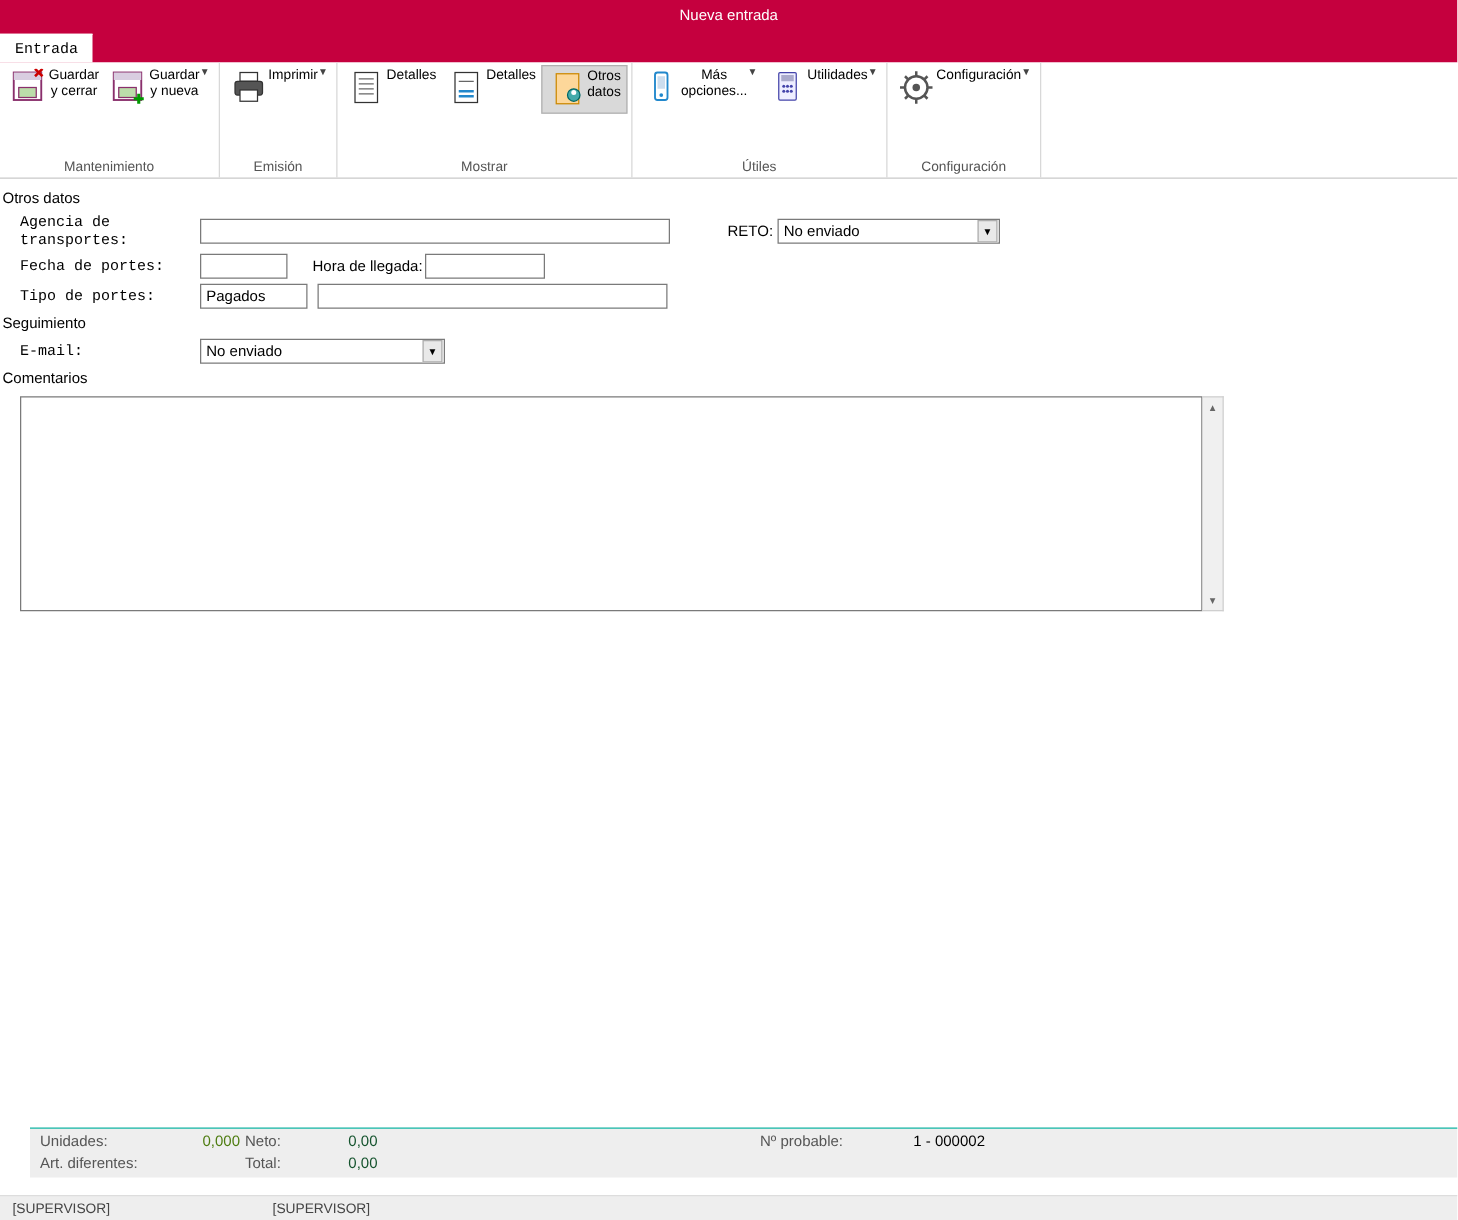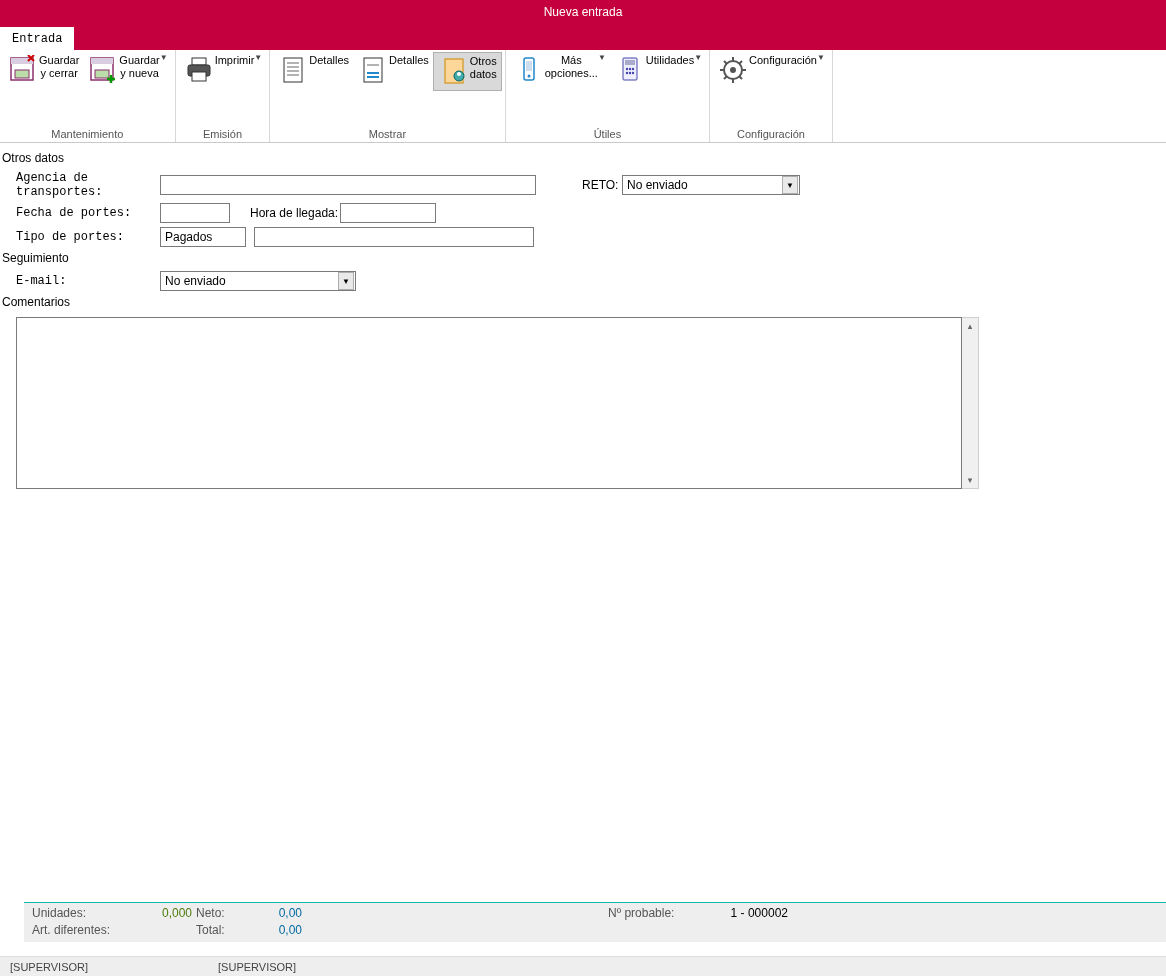--- a/index.html
+++ b/index.html
@@ -39,21 +39,21 @@
 .vscroll { width: 17px; background: #f0f0f0; border: 1px solid #cfcfcf; border-left: none; display: flex; flex-direction: column; justify-content: space-between; align-items: center; font-size: 9px; color: #666; }
 .vscroll .sbtn { height: 16px; width: 100%; display: flex; align-items: center; justify-content: center; }
 
 
 .status1 { position: absolute; left: 0; right: 0; bottom: 34px; height: 40px; background: #eee; border-top: 1px solid #14b8a6; font-size: 12px; color: #555; margin-left: 24px; }
 .status1 .srow { display: flex; padding: 3px 8px 0 8px; }
 .status1 .cell { display: flex; }
 .status1 .slabel { width: 120px; }
 .status1 .sval { width: 40px; text-align: right; color: #4d7c0f; }
 .status1 .slabel2 { width: 50px; padding-left: 4px;}
-.status1 .sval2 { width: 60px; text-align: right; color: #0369a1; }
+.status1 .sval2 { width: 60px; text-align: right; color: #14532d; }
 .status2 { position: absolute; left: 0; right: 0; bottom: 0; height: 20px; background: #eee; border-top: 1px solid #ddd; font-size: 11px; color: #444; display: flex; justify-content: flex-start; align-items: center; padding: 0 10px; gap: 130px; }
 </style>
 </head>
 <body>
 
 <div class="titlebar">Nueva entrada</div>
 
 <div class="tabstrip">
   <div class="tab">Entrada</div>
 </div>

